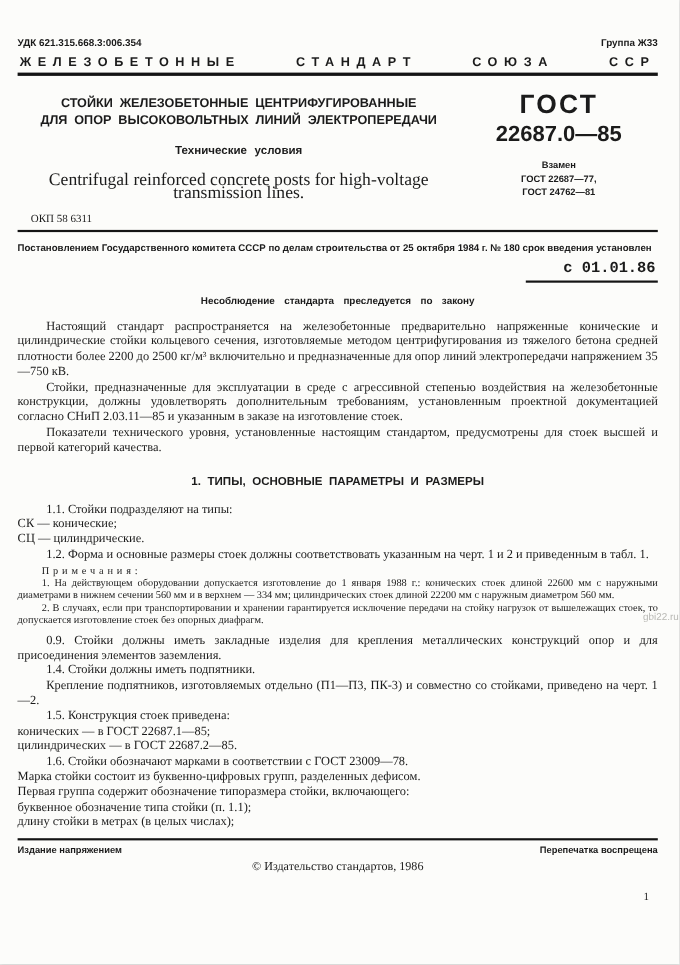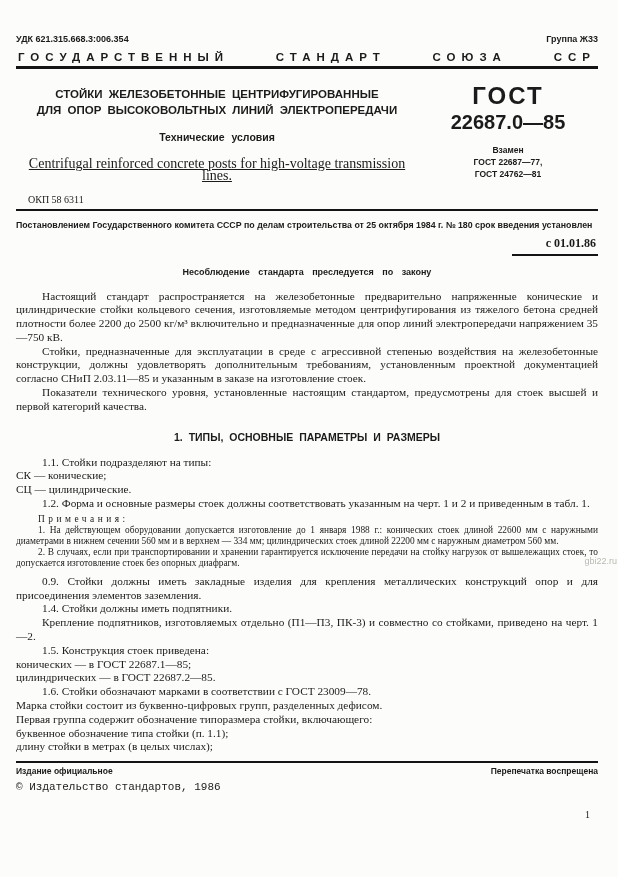--- a/index.html
+++ b/index.html
@@ -11,61 +11,61 @@
   .row-udk{display:flex;justify-content:space-between;font-family:"Liberation Sans",sans-serif;font-weight:bold;font-size:9px;text-align:right;}
   .org-row{display:flex;justify-content:space-between;font-family:"Liberation Sans",sans-serif;font-weight:bold;font-size:11.5px;margin-top:7px;padding:0 2px;}
   .org-row span{letter-spacing:6px;}
   .rule-thick{height:3px;background:#141414;margin-top:3px;}
   .rule-med{height:2px;background:#141414;}
 
   .head-cols{display:flex;margin-top:15px;}
   .head-left{flex:1;text-align:center;padding-top:2px;}
   .title{font-family:"Liberation Sans",sans-serif;font-weight:bold;font-size:11.5px;line-height:16px;word-spacing:3px;}
   .subtitle{font-family:"Liberation Sans",sans-serif;font-weight:bold;font-size:10.5px;margin-top:13px;word-spacing:4px;}
-  .entitle{font-size:14px;margin-top:15px;line-height:12px;text-decoration:underline;}
+  .entitle{font-size:16px;margin-top:15px;line-height:12px;}
   .head-right{width:180px;text-align:center;font-family:"Liberation Sans",sans-serif;font-weight:bold;}
   .gost-label{font-size:24px;letter-spacing:2px;line-height:24px;}
   .gost-num{font-size:20px;margin-top:3px;}
   .vzamen-label{font-size:8.5px;margin-top:11px;line-height:11px;}
   .vzamen-item{font-size:8.5px;line-height:12px;}
   .okp{font-size:10px;margin-top:12px;padding-left:12px;}
 
   .decree{font-family:Liberation Sans, sans-serif;font-weight:bold;font-size:8.8px;line-height:12.5px;text-align:justify;margin-top:8px;}
-  .date-row{text-align:right;font-family:Liberation Serif, serif;font-weight:bold;font-size:12px;margin-top:4px;}
+  .date-row{text-align:right;font-family:Liberation Mono, monospace;font-weight:bold;font-size:14px;margin-top:4px;}
   .date-underline{display:inline-block;border-bottom:2px solid #141414;padding:0 2px 3px 34px;}
   .law{text-align:center;font-family:"Liberation Sans",sans-serif;font-weight:bold;font-size:9px;word-spacing:6px;margin-top:11px;}
 
   .bodytext{font-size:11.3px;line-height:13.8px;text-align:justify;margin-top:13px;}
   .bodytext p{margin:0;text-indent:26px;}
   .bodytext p.flush{text-indent:0;}
 
   .section-heading{text-align:center;font-family:"Liberation Sans",sans-serif;font-weight:bold;font-size:10.5px;margin:17px 0 13px;word-spacing:3px;}
 
   .notes{font-size:9.4px;line-height:11px;text-align:justify;margin-top:3px;}
   .notes p{margin:0;text-indent:22px;}
   .notes .nh{letter-spacing:3.5px;}
 
   .footer-rule{height:2px;background:#141414;margin-top:7px;}
   .footer-row{display:flex;justify-content:space-between;font-family:"Liberation Sans",sans-serif;font-weight:bold;font-size:8.5px;margin-top:3px;}
-  .copyright{text-align:left;font-size:11px;font-family:Liberation Mono, monospace;margin-top:5px;}
+  .copyright{text-align:center;font-size:11px;font-family:Liberation Serif, serif;margin-top:5px;}
   .pagenum{text-align:right;font-size:10px;margin-top:16px;padding-right:8px;}
   .watermark{position:absolute;right:1px;top:556px;color:#b8b8b4;font-size:9px;font-family:"Liberation Sans",sans-serif;}
 </style>
 </head>
 <body>
 
 <div class="page">
 
   <div class="row-udk">
     <span>УДК 621.315.668.3:006.354</span>
     <span>Группа Ж33</span>
   </div>
 
   <div class="org-row">
-    <span>ГОСУДАРСТВЕННЫЙ</span>
+    <span>ЖЕЛЕЗОБЕТОННЫЕ</span>
     <span>СТАНДАРТ</span>
     <span>СОЮЗА</span>
     <span>ССР</span>
   </div>
   <div class="rule-thick"></div>
 
   <div class="head-cols">
     <div class="head-left">
       <div class="title">
         <div>СТОЙКИ ЖЕЛЕЗОБЕТОННЫЕ ЦЕНТРИФУГИРОВАННЫЕ</div>
@@ -124,20 +124,20 @@
     <p class="flush">цилиндрических — в ГОСТ 22687.2—85.</p>
     <p>1.6. Стойки обозначают марками в соответствии с ГОСТ 23009—78.</p>
     <p class="flush">Марка стойки состоит из буквенно-цифровых групп, разделенных дефисом.</p>
     <p class="flush">Первая группа содержит обозначение типоразмера стойки, включающего:</p>
     <p class="flush">буквенное обозначение типа стойки (п. 1.1);</p>
     <p class="flush">длину стойки в метрах (в целых числах);</p>
   </div>
 
   <div class="footer-rule"></div>
   <div class="footer-row">
-    <span>Издание официальное</span>
+    <span>Издание напряжением</span>
     <span>Перепечатка воспрещена</span>
   </div>
   <div class="copyright">© Издательство стандартов, 1986</div>
   <div class="pagenum">1</div>
 
   <div class="watermark">gbi22.ru</div>
 </div>
 
 </body></html>

